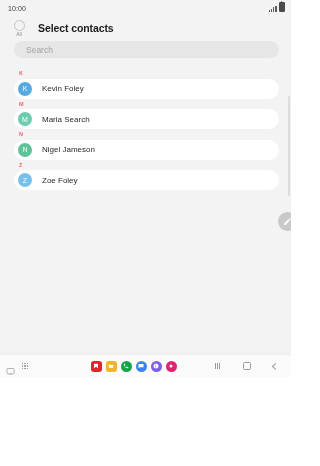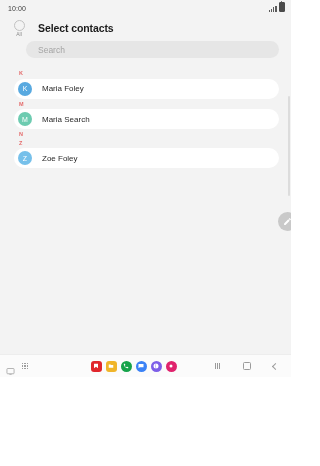--- a/index.html
+++ b/index.html
@@ -113,21 +113,21 @@
     font-size: 10.5px;
     font-weight: bold;
     color: #1b1b1b;
     margin-left: 8px;
     letter-spacing: -0.1px;
   }
 
   
   .search-wrap {
     flex: 0 0 24px;
-    padding: 1px 12px 0 26px;
+    padding: 1px 12px 0 14px;
     box-sizing: border-box;
   }
   .search-box {
     height: 17px;
     background: #e6e6e6;
     border-radius: 9px;
     display: flex;
     align-items: center;
     padding: 0 12px;
     box-sizing: border-box;
@@ -327,34 +327,38 @@
       <span class="search-placeholder">Search</span>
     </div>
   </div>
 
   <div class="list">
 
     <div>
       <div class="section-letter">K</div>
       <div class="contact-row">
         <div class="avatar" style="background:#58a9e0">K</div>
-        <div class="contact-name">Maria Foley</div>
+        <div class="contact-name">Kevin Foley</div>
       </div>
     </div>
 
     <div>
       <div class="section-letter">M</div>
       <div class="contact-row">
         <div class="avatar" style="background:#6dcbb0">M</div>
         <div class="contact-name">Maria Search</div>
       </div>
     </div>
 
     <div>
       <div class="section-letter">N</div>
+      <div class="contact-row">
+        <div class="avatar" style="background:#5ec39a">N</div>
+        <div class="contact-name">Nigel Jameson</div>
+      </div>
     </div>
 
     <div>
       <div class="section-letter">Z</div>
       <div class="contact-row">
         <div class="avatar" style="background:#76c0ea">Z</div>
         <div class="contact-name">Zoe Foley</div>
       </div>
     </div>
 

